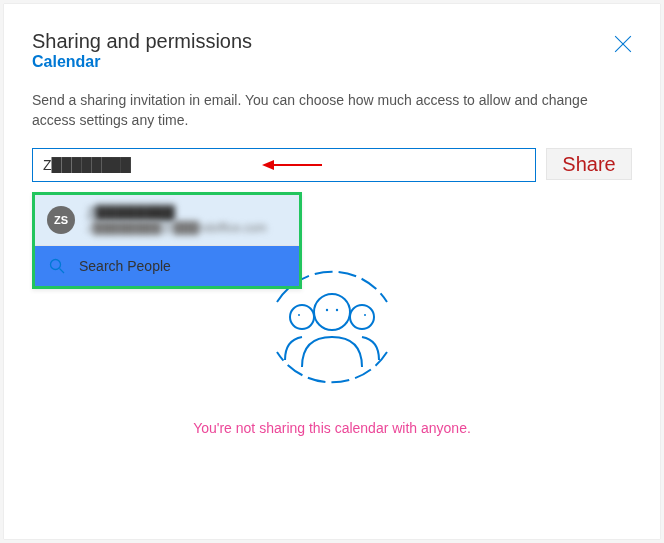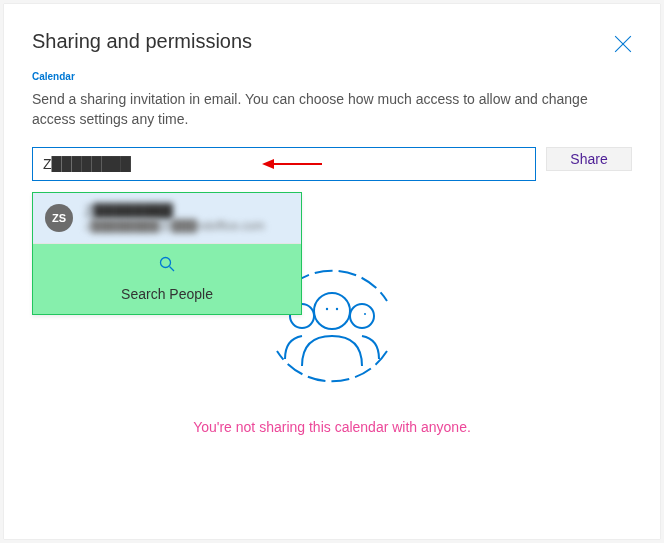--- a/index.html
+++ b/index.html
@@ -32,28 +32,27 @@
     .close-icon {
       width: 18px;
       height: 18px;
       color: #0078d4;
       cursor: pointer;
       margin-top: 4px;
     }
     .close-icon svg { display: block; }
     .subtitle {
       color: #0078d4;
-      font-size: 10px;
+      font-size: 16px;
       font-weight: 600;
-      margin-top: 18px;
     }
     .description {
       color: #555;
       font-size: 14px;
-      margin-top: 8px;
+      margin-top: 20px;
       line-height: 1.4;
     }
     .input-row {
       display: flex;
       gap: 10px;
       margin-top: 18px;
       align-items: stretch;
       position: relative;
     }
     .email-input {
@@ -61,42 +60,42 @@
       border: 1px solid #0078d4;
       padding: 8px 10px;
       font-size: 14px;
       font-family: inherit;
       outline: none;
       color: #333;
       height: 34px;
     }
     .share-btn {
       width: 86px;
-      height: 24px;
+      height: 32px;
       background: #f3f3f3;
       border: 1px solid #e5e5e5;
-      color: #4c1d95;
-      font-size: 14px;
+      color: #b91c1c;
+      font-size: 20px;
       font-family: inherit;
       cursor: default;
     }
     .arrow {
       position: absolute;
       left: 230px;
       top: 11px;
       color: #e60000;
     }
     .arrow svg { display: block; }
     .dropdown {
       position: absolute;
       top: 188px;
       left: 28px;
       width: 270px;
-      background: #86efac;
-      border: 1px solid #22c55e;
+      background: #3b82f6;
+      border: 3px solid #22c55e;
       box-shadow: 0 2px 4px rgba(0,0,0,0.08);
       z-index: 10;
     }
     .suggestion-item {
       display: flex;
       align-items: center;
       gap: 12px;
       padding: 10px 12px;
       background: #deecf9;
       cursor: pointer;
@@ -131,21 +130,20 @@
       color: #777;
       white-space: nowrap;
       overflow: hidden;
     }
     .search-people {
       display: flex;
       align-items: center;
       gap: 14px;
       padding: 12px 14px;
       cursor: pointer;
-      flex-direction: column;
     }
     .search-people-icon {
       width: 16px;
       height: 16px;
       color: #0078d4;
     }
     .search-people-label {
       font-size: 14px;
       color: #333;
     }

